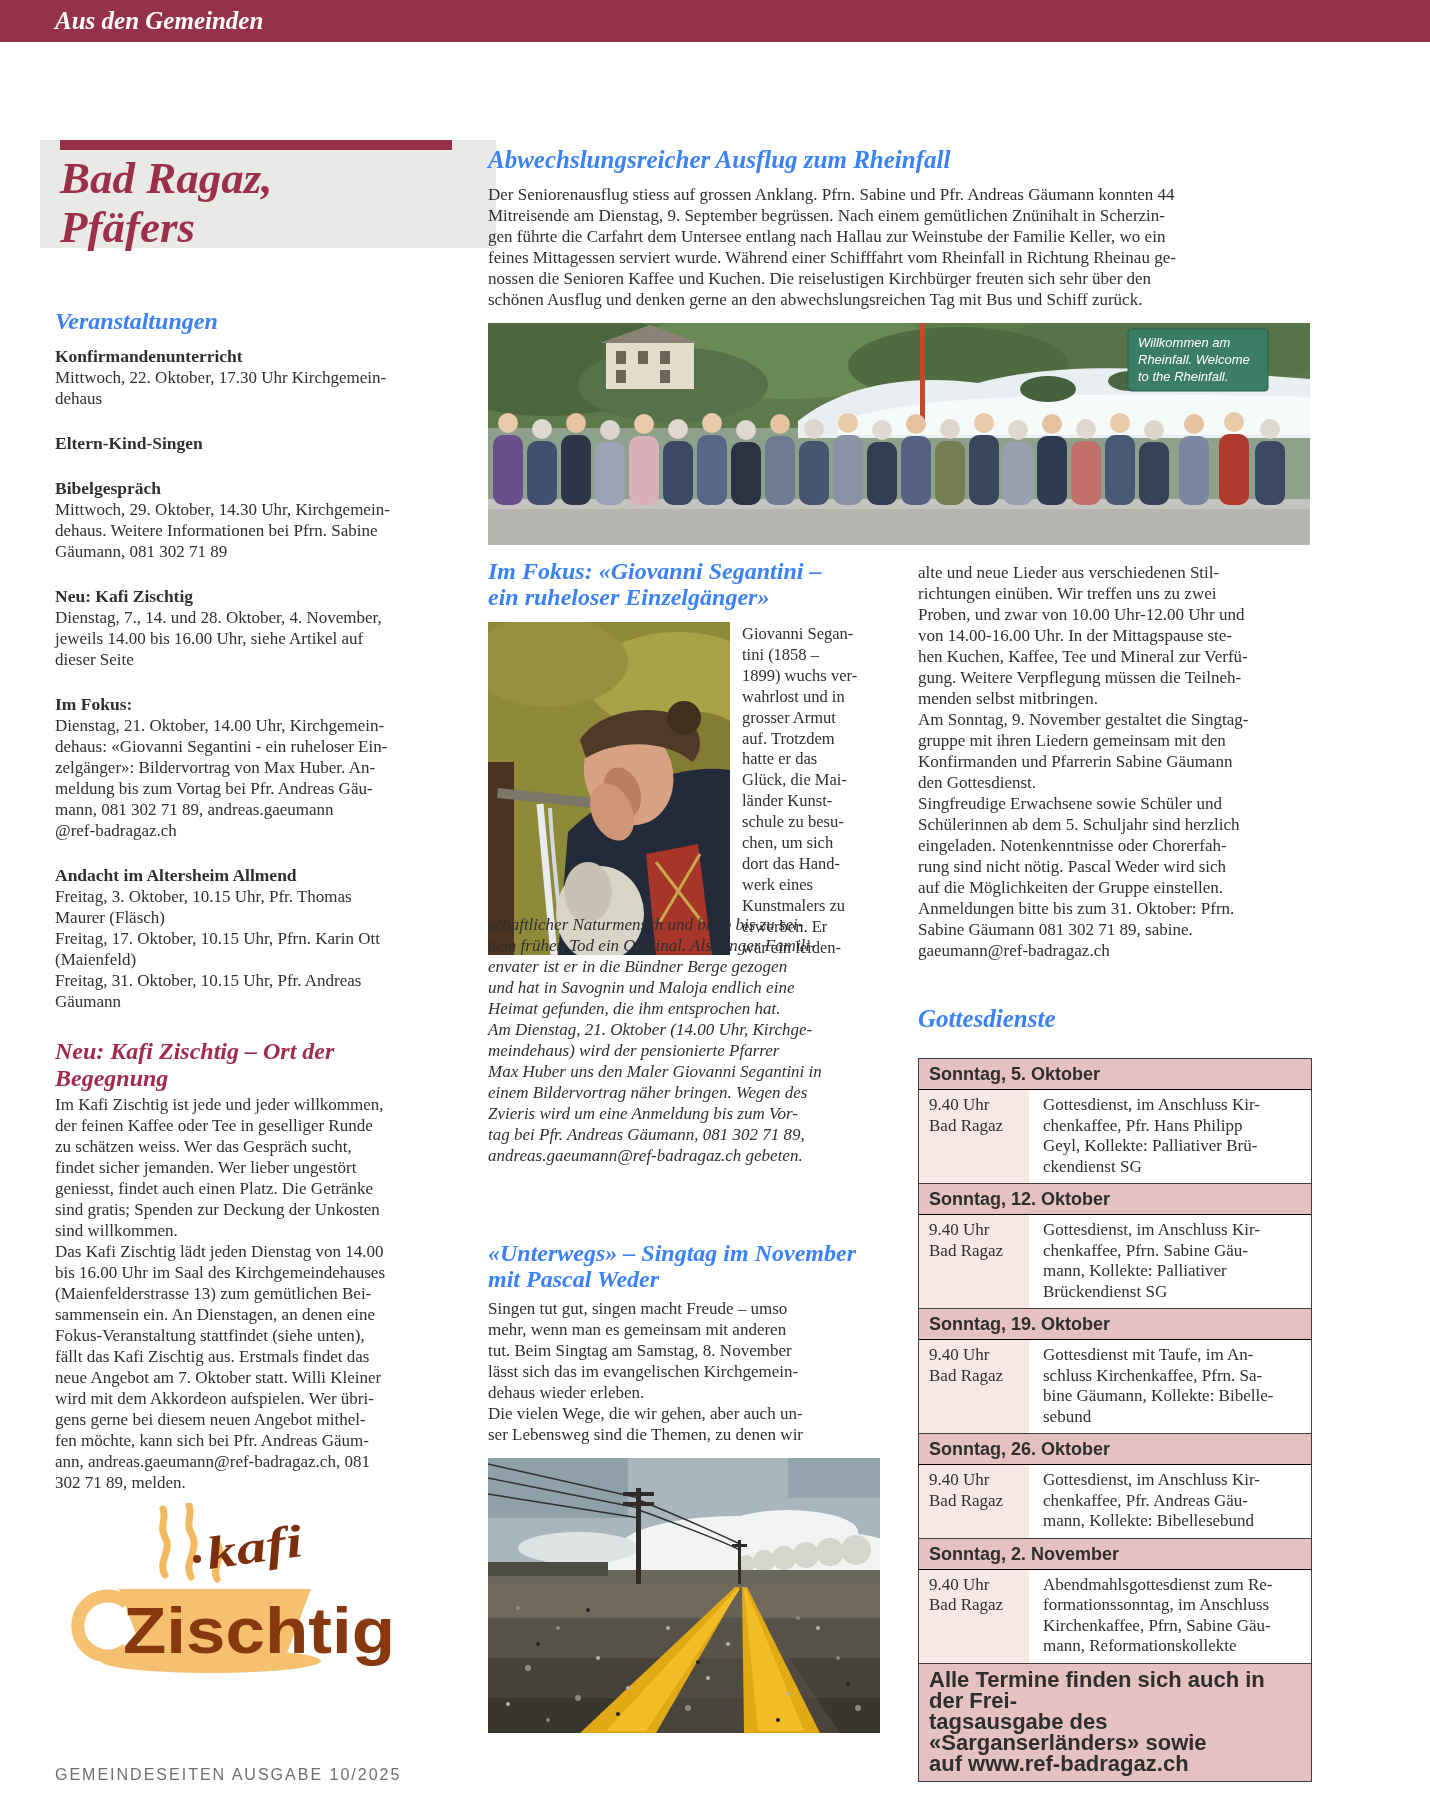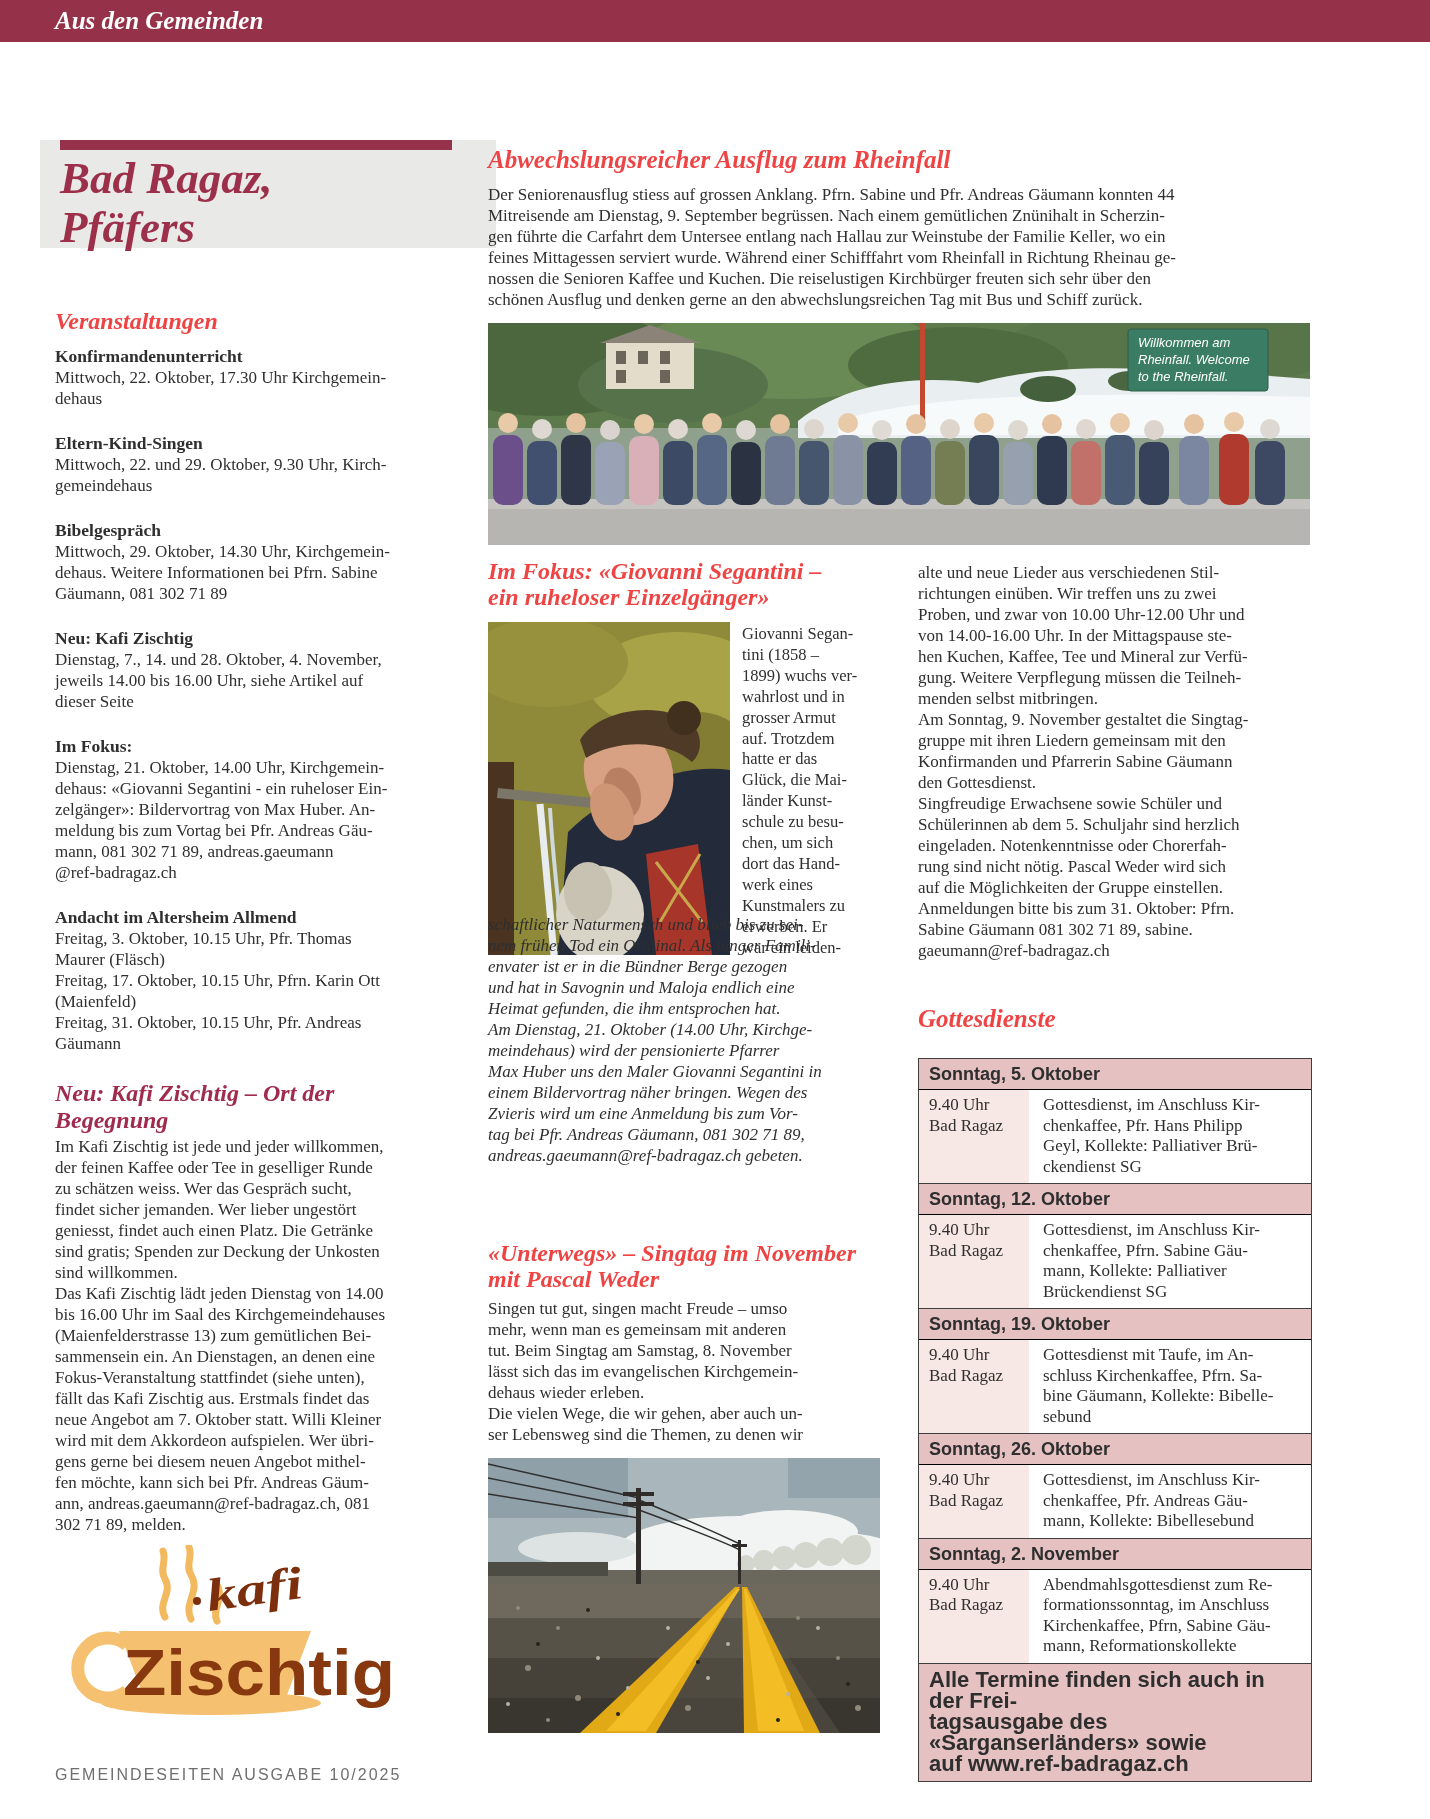--- a/index.html
+++ b/index.html
@@ -13,21 +13,21 @@
   .band-title{left:55px;top:0;height:42px;line-height:42px;color:#ffffff;
               font-size:25px;font-weight:bold;font-style:italic;}
 
   
   .graybox{left:40px;top:140px;width:432px;height:108px;background:#e9e9e7;padding-left:24px;}
   .redbar{position:absolute;left:20px;top:0;width:392px;height:10px;background:#953149;}
   .region-title{position:absolute;left:20px;top:14px;font-size:45px;line-height:49px;
                 font-weight:bold;font-style:italic;color:#9c2f49;white-space:pre-line;}
 
   
-  .sec-h{font-size:24px;line-height:26px;font-weight:bold;font-style:italic;color:#ef4444;}
+  .sec-h{font-size:24px;line-height:26px;font-weight:bold;font-style:italic;color:#3b82f6;}
   .body-t{font-size:17px;line-height:21px;}
 
   
   .leftcol{left:55px;top:308px;width:372px;}
   .leftcol .sec-h{margin:0 0 12px 0;}
   .event{margin-bottom:24px;}
   .event-title{font-weight:bold;font-size:17.5px;line-height:21px;}
   .kafi-h{font-size:24px;line-height:27px;font-weight:bold;font-style:italic;color:#a02b4d;
           margin:26px 0 2px 0;}
 
@@ -82,22 +82,20 @@
   <div class="abs leftcol">
     <div class="sec-h">Veranstaltungen</div>
 
     <div class="event">
       <div class="event-title">Konfirmandenunterricht</div>
       <div class="body-t pre">Mittwoch, 22. Oktober, 17.30 Uhr Kirchgemein-
 dehaus</div>
     </div>
     <div class="event">
       <div class="event-title">Eltern-Kind-Singen</div>
-      <div class="body-t pre">Mittwoch, 22. und 29. Oktober, 9.30 Uhr, Kirch-
-gemeindehaus</div>
     </div>
     <div class="event">
       <div class="event-title">Bibelgespräch</div>
       <div class="body-t pre">Mittwoch, 29. Oktober, 14.30 Uhr, Kirchgemein-
 dehaus. Weitere Informationen bei Pfrn. Sabine
 Gäumann, 081 302 71 89</div>
     </div>
     <div class="event">
       <div class="event-title">Neu: Kafi Zischtig</div>
       <div class="body-t pre">Dienstag, 7., 14. und 28. Oktober, 4. November,

